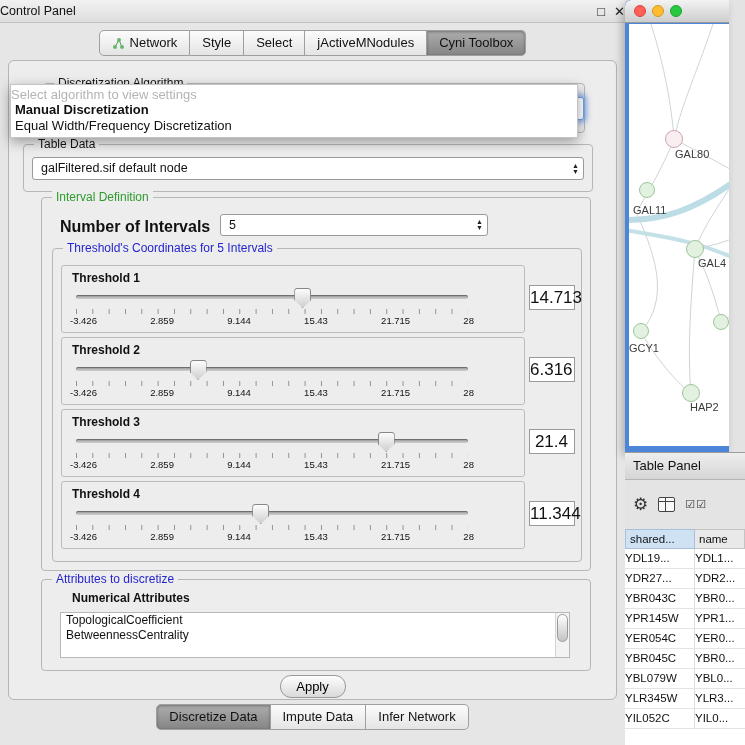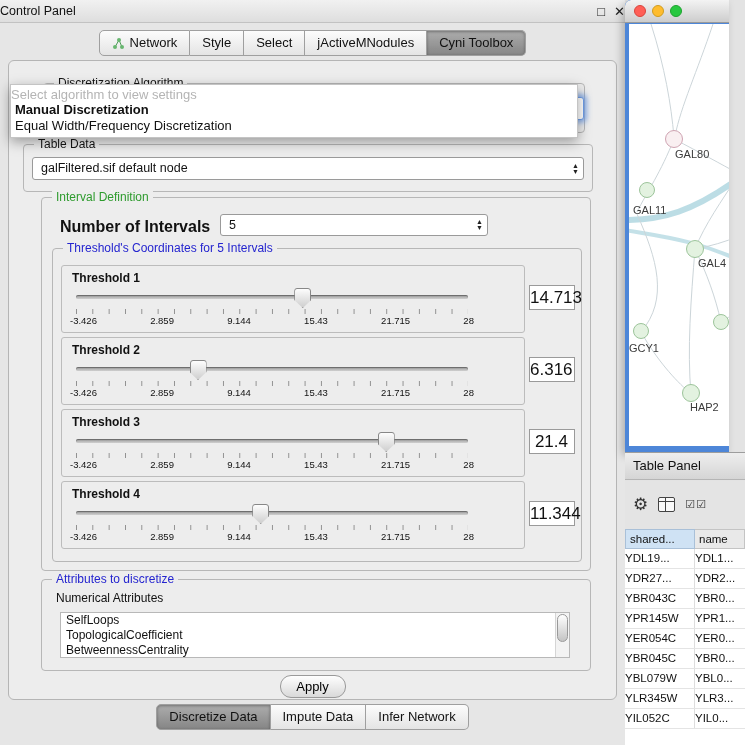--- a/index.html
+++ b/index.html
@@ -52,21 +52,21 @@
          background:linear-gradient(#fdfdfd,#cfcfcf);border:1px solid #878787;border-radius:3px;
          clip-path:polygon(0 0,100% 0,100% 60%,50% 100%,0 60%);}
   .ticks{position:absolute;left:14px;right:56px;top:43px;height:5px;
          background-image:linear-gradient(to right,#8f8f8f 1px,transparent 1px);background-size:4.1666% 100%;}
   .scale{position:absolute;left:8px;right:50px;top:49px;display:flex;justify-content:space-between;
          font-size:9.5px;color:#111;}
   .scale span{white-space:nowrap;}
   .vbox{position:absolute;left:476px;width:46px;height:25px;background:#fff;border:1px solid #9a9a9a;
         box-sizing:border-box;font-size:17px;line-height:23px;text-align:right;padding-right:6px;}
   .attr-group{left:32px;top:518px;width:548px;height:90px;}
-  .attr-title{position:absolute;left:14px;top:11px;font-weight:normal;font-size:12px;}
+  .attr-title{position:absolute;left:30px;top:11px;font-weight:bold;font-size:12px;}
   .attr-list{position:absolute;left:18px;top:32px;width:508px;height:44px;background:#fff;border:1px solid #b8b8b8;overflow:hidden;}
   .attr-item{font-size:12px;line-height:15px;padding-left:5px;white-space:nowrap;}
   .vscroll{position:absolute;right:0;top:0;bottom:0;width:13px;background:#f3f3f3;border-left:1px solid #d5d5d5;}
   .vthumb{margin:1px;height:26px;background:linear-gradient(#ffffff,#c4c4c4);border:1px solid #999;border-radius:6px;}
   .apply{position:absolute;left:50%;top:614px;transform:translateX(-50%);width:66px;height:23px;
          border:1px solid #9a9a9a;border-radius:11px;background:linear-gradient(#fefefe,#d9d9d9);
          font-size:13px;font-family:inherit;cursor:default;}
   
   .popup{position:absolute;left:10px;top:84px;width:566px;background:#fff;border:1px solid #c4c4c4;
          box-shadow:0 4px 12px rgba(0,0,0,.35);z-index:40;padding:2px 0 3px;}
@@ -258,21 +258,20 @@
           </div>
           <div class="vbox" style="top:252px">11.344</div>
         </div>
       </div>
 
       <div class="group attr-group">
         <span class="group-title blue">Attributes to discretize</span>
         <span class="attr-title">Numerical Attributes</span>
         <div class="attr-list">
           <div>
-              <div class="attr-item">SelfLoops</div>
               <div class="attr-item">TopologicalCoefficient</div>
               <div class="attr-item">BetweennessCentrality</div>
             </div>
           <div class="vscroll">
             <div class="vthumb"></div>
           </div>
         </div>
       </div>
 
       <button class="apply">Apply</button>

